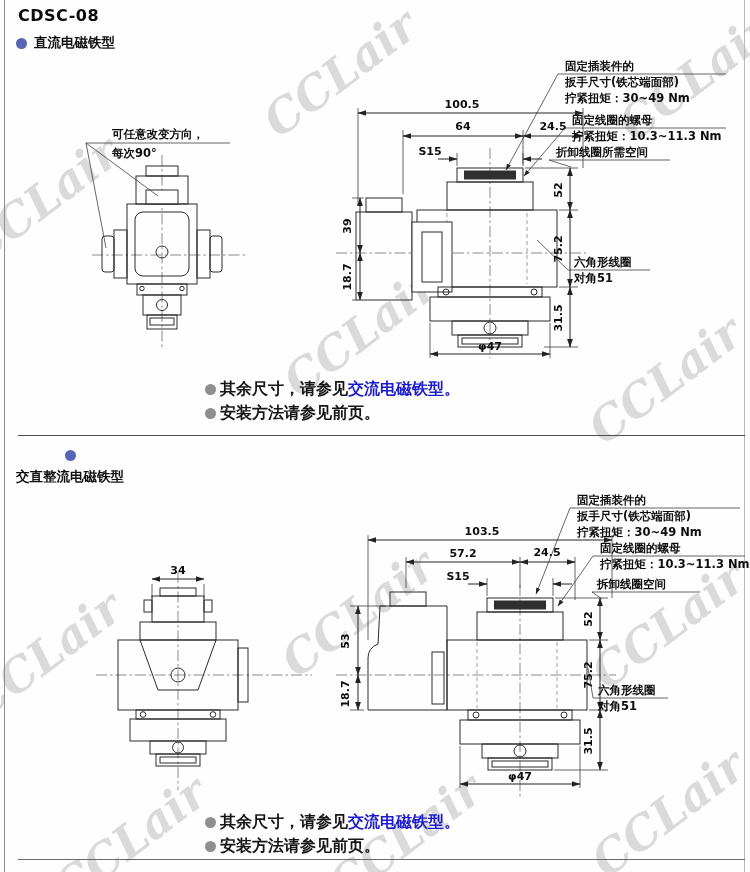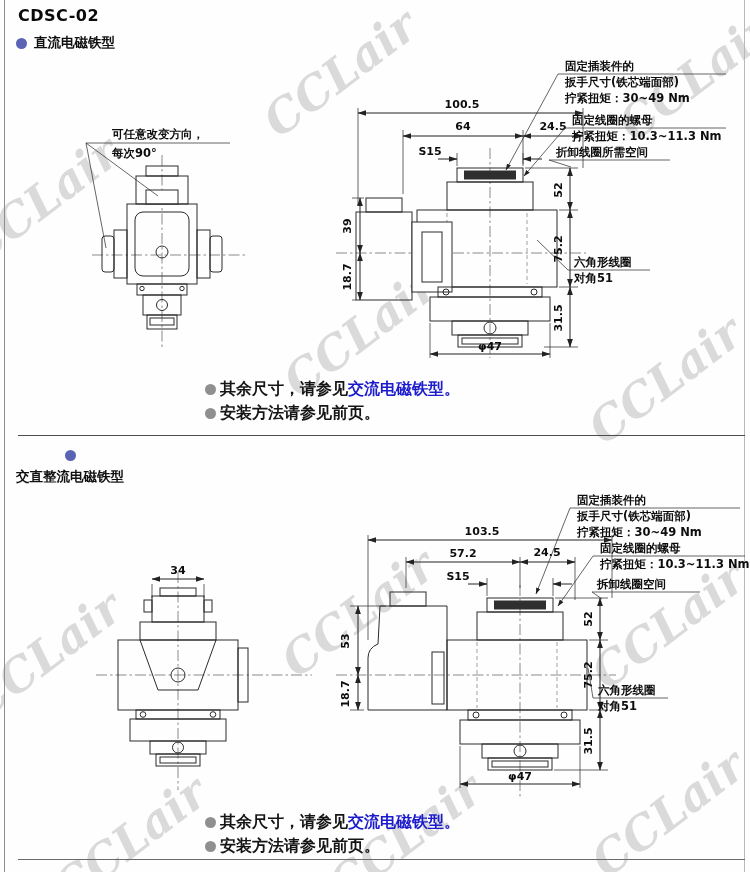--- a/index.html
+++ b/index.html
@@ -44,21 +44,21 @@
       <span class="wm" style="left: 238px; top: 586px;">CCLair</span>
       <span class="wm" style="left: 548px; top: 598px;">CCLair</span>
       <span class="wm" style="left: 10px; top: 813px;">CCLair</span>
       <span class="wm" style="left: 285px; top: 810px;">CCLair</span>
       <span class="wm" style="left: 548px; top: 786px;">CCLair</span>
     </div>
 
   <div class="vline" style="left:4px;background:#8d8d8d;"></div>
   <div class="vline" style="left:744px;background:#b9b9b9;"></div>
 
-  <div class="hdr-title">CDSC-02</div>
+  <div class="hdr-title">CDSC-08</div>
 
   <div class="sec-h" style="left:16px;top:34px;">
     <span class="dot blue"></span>
     <span>直流电磁铁型</span>
   </div>
 
   <svg width="750" height="437" viewBox="0 0 750 437" style="top:0;">
     <defs>
       <marker id="ar1" viewBox="0 0 10 8" markerWidth="9" markerHeight="7" refX="9.5" refY="4" orient="auto-start-reverse">
         <path d="M0,0.6 L10,4 L0,7.4 Z" fill="#222"></path>

